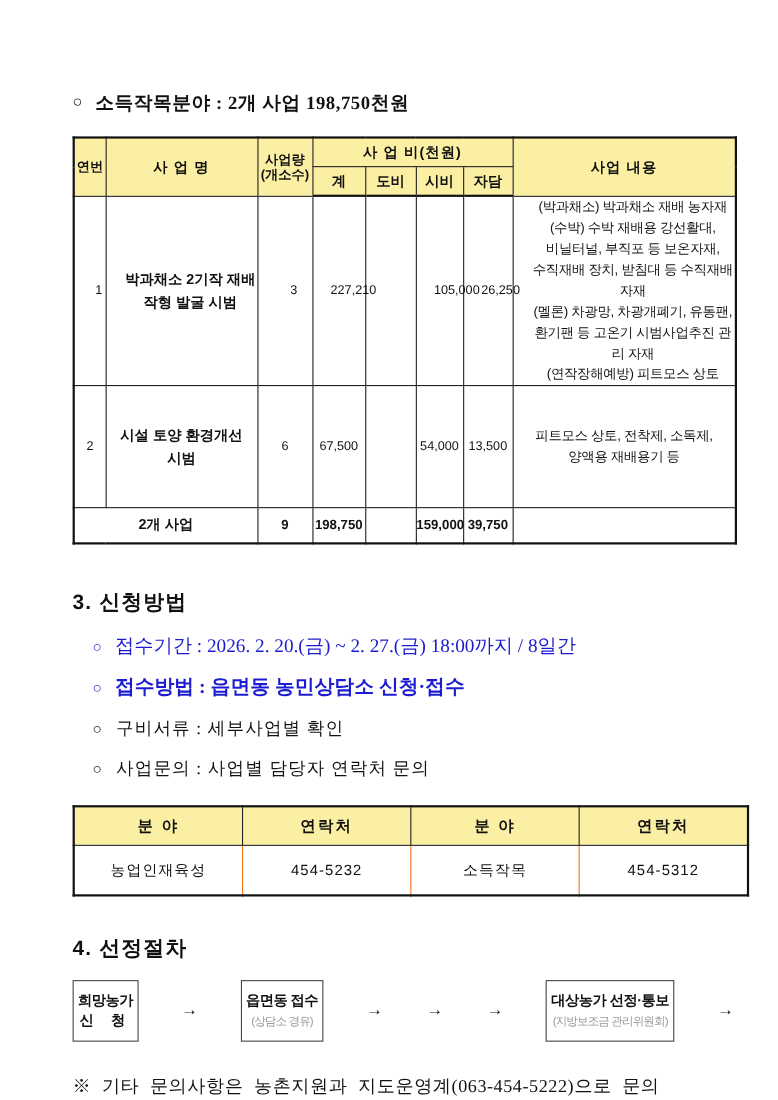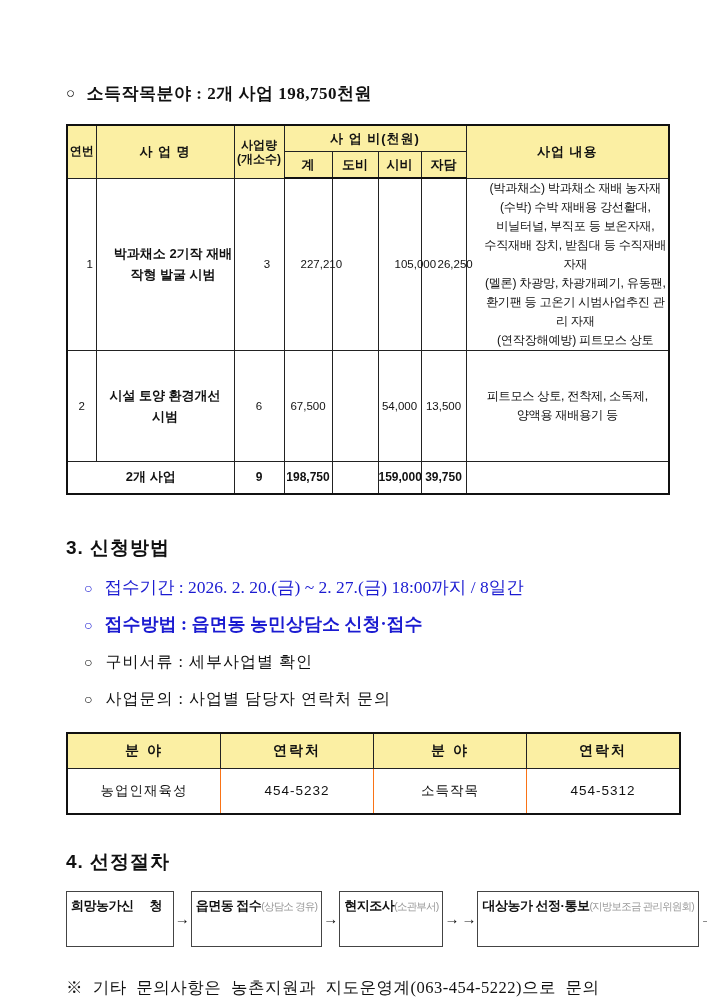--- a/index.html
+++ b/index.html
@@ -45,21 +45,21 @@
 
   
   .ctable{width:602px;margin-top:22px;border:2px solid #111;}
   .ctable th{background:#FBEFA3;font-size:14px;font-weight:700;height:32px;border:1px solid #222;letter-spacing:2px;}
   .ctable td{font-size:13.5px;height:42px;border:1px solid #f97316;text-align:center;letter-spacing:1px;}
   .ctable th,.ctable td{width:150px;}
 
   
   .flow{margin-top:16px;display:flex;align-items:center;width:602px;justify-content:space-between;}
   .fbox{border:1.5px solid #444;background:#fff;text-align:center;padding:5px 4px;min-height:44px;
-        display:flex;flex-direction:row;justify-content:center;}
+        display:flex;flex-direction:column;justify-content:center;}
   .fbox .l1{font-size:13px;font-weight:700;letter-spacing:-0.5px;white-space:nowrap;}
   .fbox .l2{font-size:13px;font-weight:700;letter-spacing:6px;white-space:nowrap;}
   .fbox .sub{font-size:10.5px;color:#999;letter-spacing:-0.8px;white-space:nowrap;margin-top:3px;}
   .farrow{font-size:15px;font-weight:700;padding:0 1px;color:#111;}
 
   
   .footnote{margin-top:22px;font-family:"Liberation Serif",serif;font-size:16.5px;
             line-height:38px;letter-spacing:0.5px;word-spacing:5px;}
 </style>
 </head>
@@ -196,24 +196,20 @@
       <div class="fbox">
         <div class="l1">희망농가</div>
         <div class="l2">신  청</div>
       </div>
       <span class="farrow">→</span>
       <div class="fbox">
         <div class="l1">읍면동 접수</div>
         <div class="sub">(상담소 경유)</div>
       </div>
       <span class="farrow">→</span>
-      <div class="fbox">
-        <div class="l1">현지조사</div>
-        <div class="sub">(소관부서)</div>
-      </div>
       <span class="farrow">→</span>
       <span class="farrow">→</span>
       <div class="fbox">
         <div class="l1">대상농가 선정·통보</div>
         <div class="sub">(지방보조금 관리위원회)</div>
       </div>
       <span class="farrow">→</span>
     </div>
 
     <div class="footnote">

